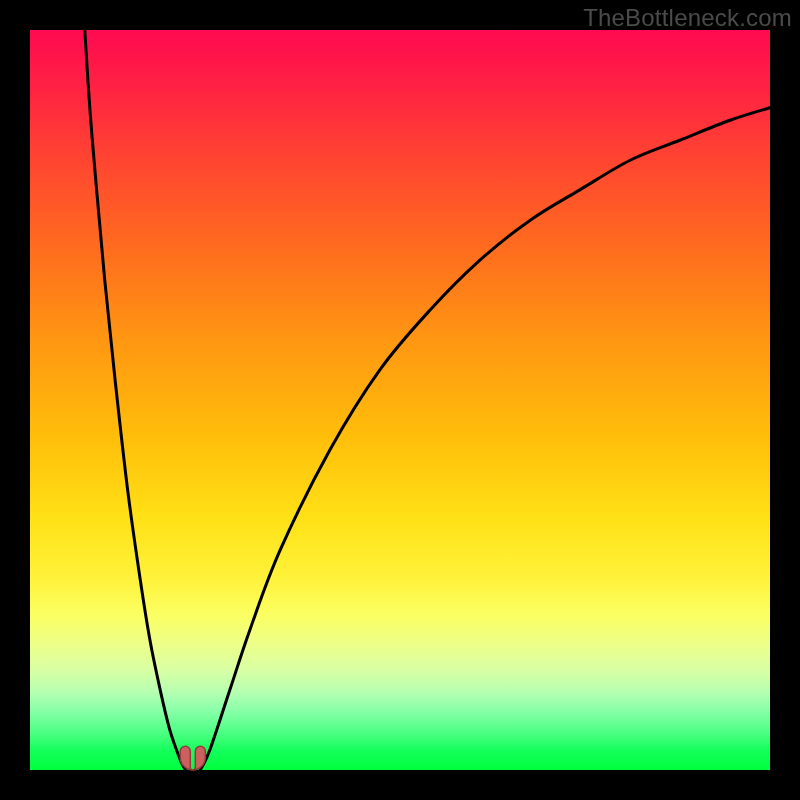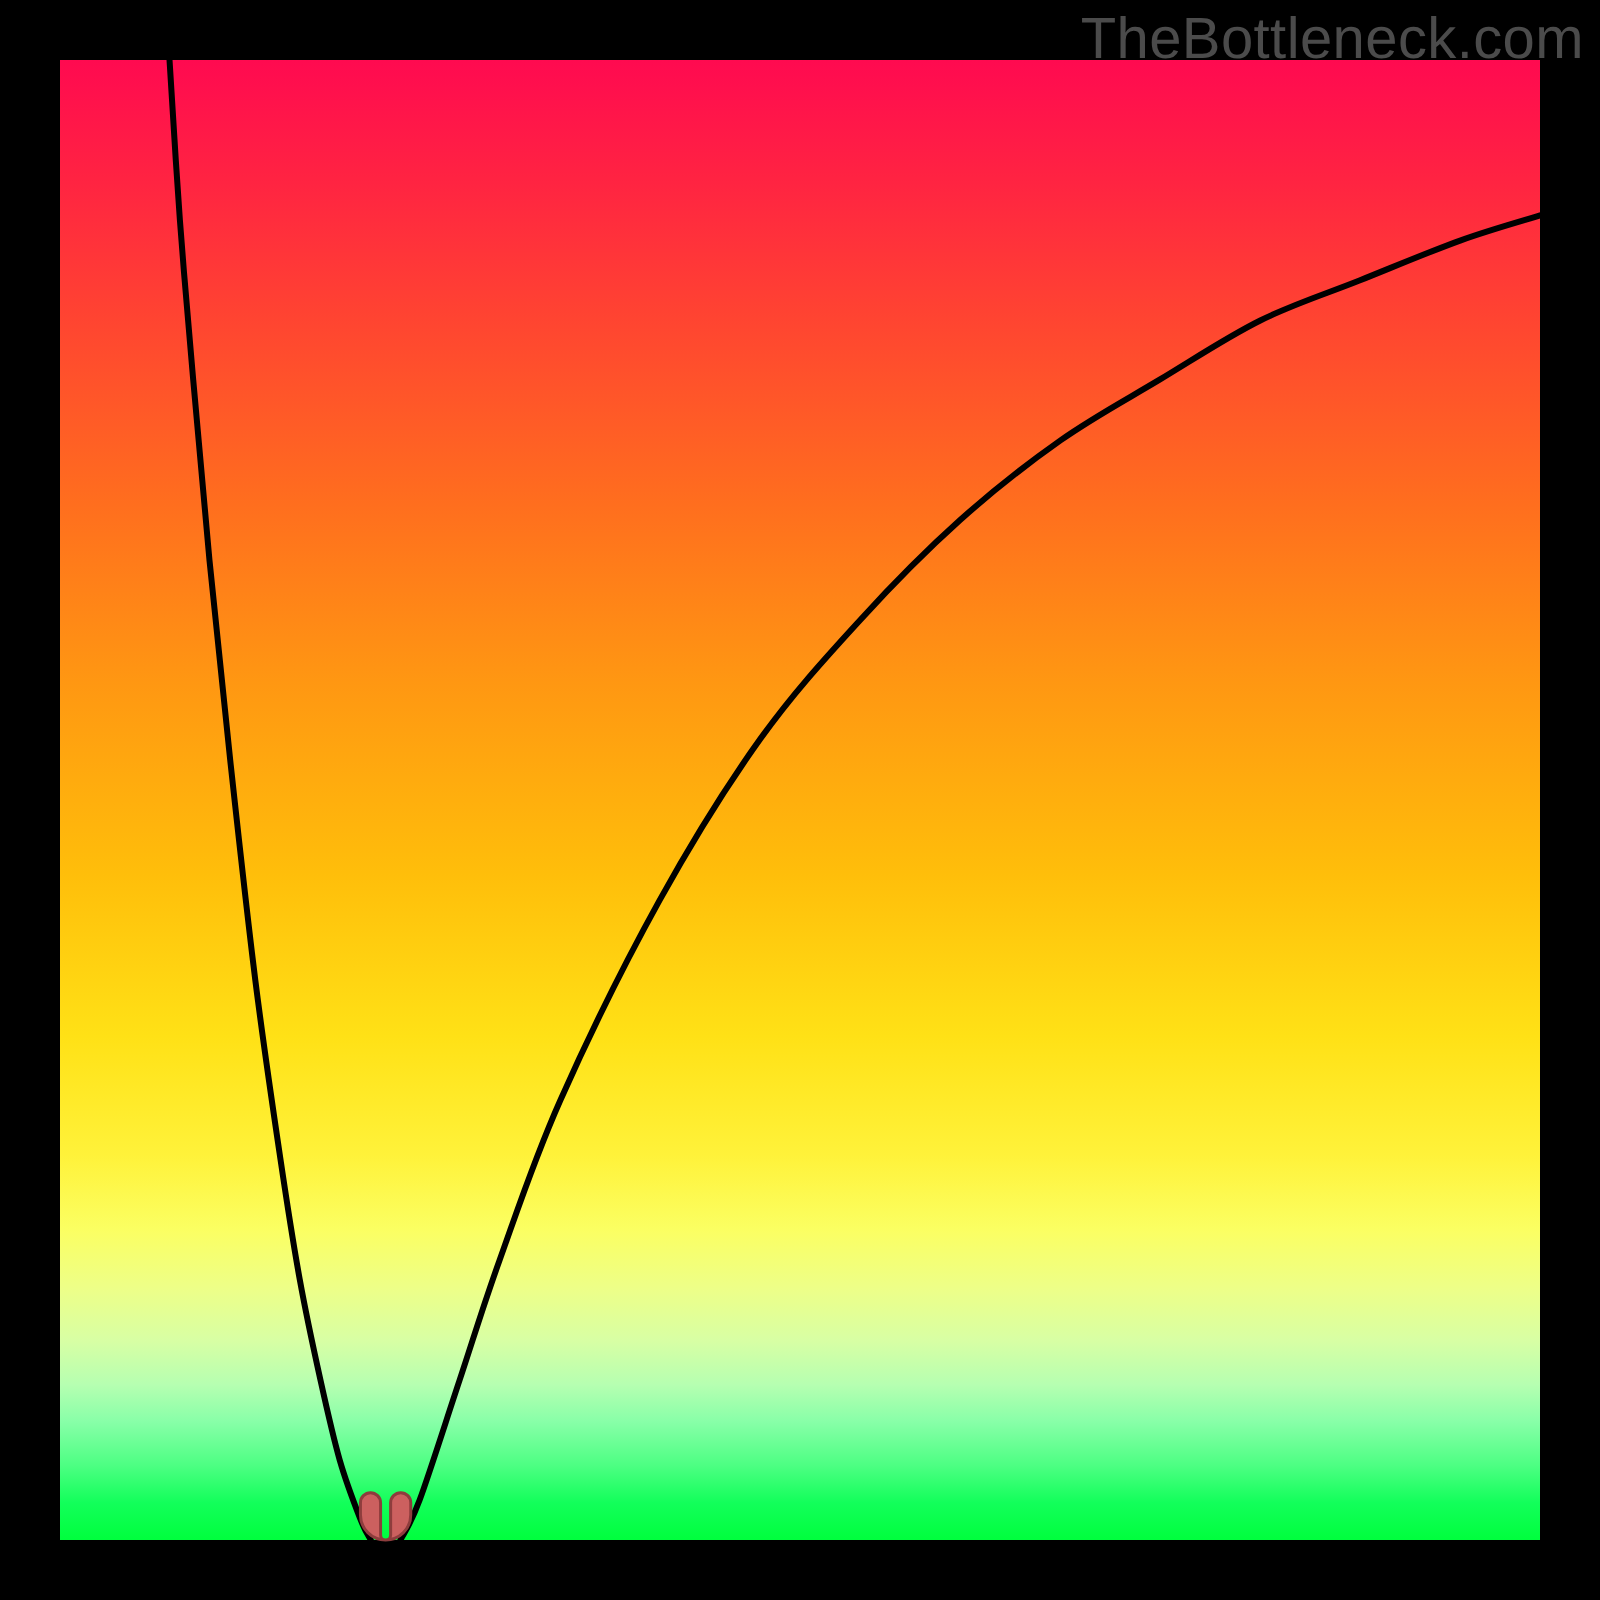--- a/index.html
+++ b/index.html
@@ -51,21 +51,21 @@
     top: 0;
     width: 740px;
     height: 740px;
     overflow: visible;
   }
   .watermark {
     position: absolute;
     top: 4px;
     right: 8px;
     color: #4b4b4b;
-    font-size: 29px;
+    font-size: 24px;
     letter-spacing: 0.2px;
     font-weight: 400;
     user-select: none;
   }
 </style>
 </head>
 <body>
 
 <div class="watermark">TheBottleneck.com</div>
 

